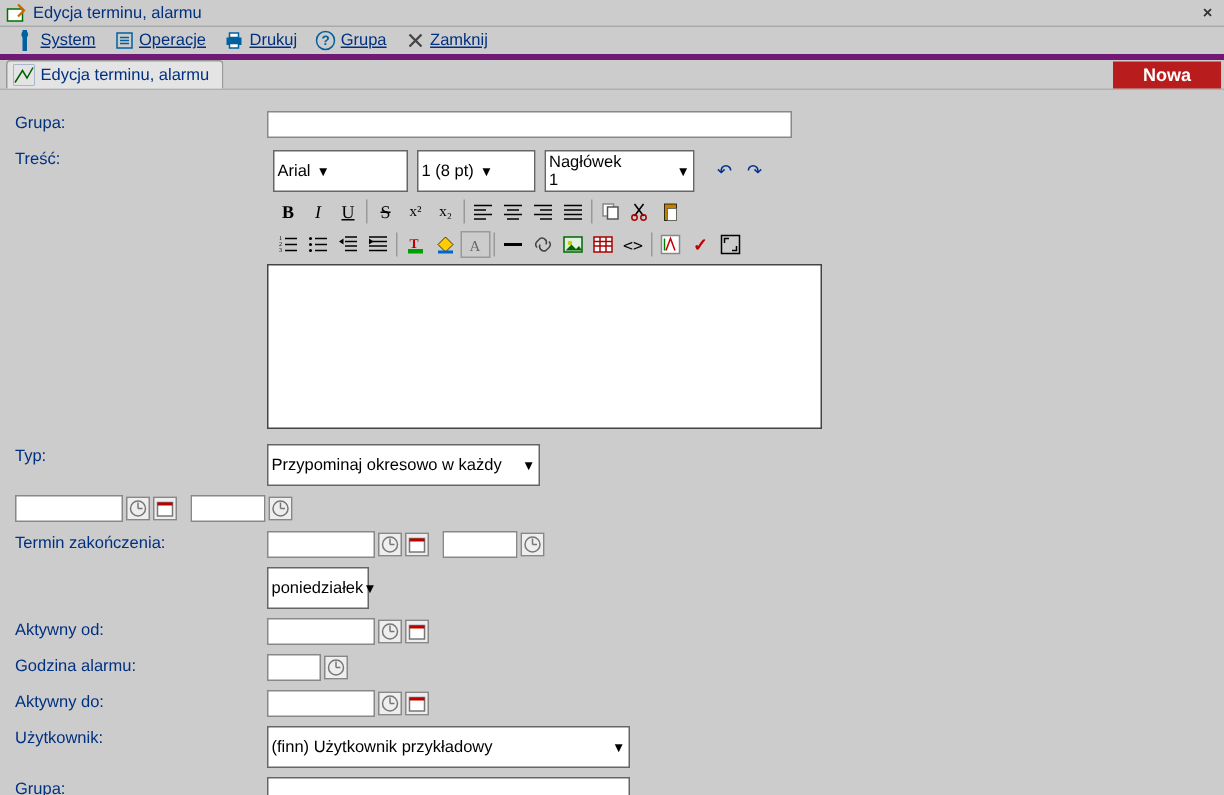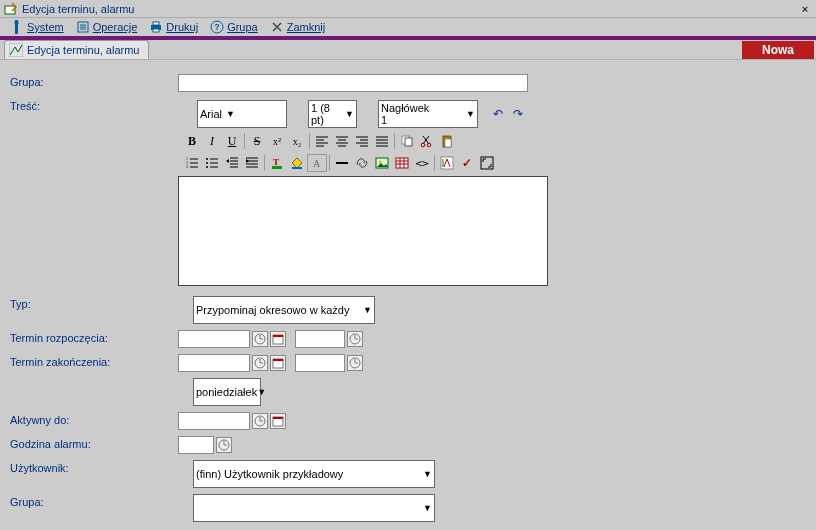--- a/index.html
+++ b/index.html
@@ -95,21 +95,20 @@
     vertical-align: top;
   }
   .ed-select {
     border:1px solid #666;
     background:#fff;
     height:18px;
     font:inherit;
     display:inline-flex;
     align-items:center;
     padding:13px 2px;
-    margin-left:15px;
   }
   .ed-select .dd { margin-left:4px; font-size:9px; color:#000;}
   .ed-btn {
     width:20px; height:18px;
     border:1px solid transparent;
     display:inline-flex;
     align-items:center;
     justify-content:center;
     font-family: "Times New Roman", serif;
     font-size:12px;
@@ -239,21 +238,21 @@
     <div class="lbl">Treść:</div>
     <div class="fld">
       <div class="editor">
         
         <div class="ed-row">
           <span class="ed-select" style="width:90px;">
             <span>Arial</span>
               <span class="dd">▼</span>
           </span>
           <span style="width:6px;"></span>
-          <span class="ed-select" style="width:49px;">
+          <span class="ed-select" style="width:79px;">
             <span>1 (8 pt)</span>
               <span class="dd">▼</span>
           </span>
           <span style="width:6px;"></span>
           <span class="ed-select" style="width:100px;gap:32px;">
             <span>Nagłówek 1</span>
               <span class="dd">▼</span>
           </span>
           <span style="width:10px;"></span>
           <span class="ed-btn" style="color:#003090;">↶</span>
@@ -436,21 +435,20 @@
     <div class="lbl">Typ:</div>
     <div class="fld">
       <span class="ed-select sel-type">
         <span>Przypominaj okresowo w każdy</span>
         <span class="dd" style="margin-left:auto;">▼</span>
       </span>
     </div>
   </div>
 
   <div class="row">
-    <div class="lbl">Termin rozpoczęcia:</div>
     <div class="fld">
       <span class="date-grp">
         <input type="text" class="txt" value="" style="">
         <span class="picker-btn">
           <svg width="12" height="12">
               <circle cx="6" cy="6" r="5" fill="none" stroke="#777"></circle>
               <line x1="6" y1="6" x2="6" y2="2" stroke="#777"></line>
               <line x1="6" y1="6" x2="9" y2="6" stroke="#777"></line>
             </svg>
         </span>
@@ -509,23 +507,22 @@
   <div class="row">
     <div class="lbl"></div>
     <div class="fld">
       <span class="ed-select sel-day">
         <span>poniedziałek</span>
         <span class="dd" style="margin-left:auto;">▼</span>
       </span>
     </div>
   </div>
 
-
-  <div class="row">
-    <div class="lbl">Aktywny do:</div>
+  <div class="row">
+    <div class="lbl">Aktywny od:</div>
     <div class="fld">
       <span class="date-grp">
         <input type="text" class="txt" value="" style="">
         <span class="picker-btn">
           <svg width="12" height="12">
               <circle cx="6" cy="6" r="5" fill="none" stroke="#777"></circle>
               <line x1="6" y1="6" x2="6" y2="2" stroke="#777"></line>
               <line x1="6" y1="6" x2="9" y2="6" stroke="#777"></line>
             </svg>
         </span>
@@ -542,20 +539,42 @@
   <div class="row">
     <div class="lbl">Godzina alarmu:</div>
     <div class="fld">
       <span class="date-grp time-grp">
         <input type="text" class="txt" style="width: 36px;" value="">
         <span class="picker-btn">
           <svg width="12" height="12">
               <circle cx="6" cy="6" r="5" fill="none" stroke="#777"></circle>
               <line x1="6" y1="6" x2="6" y2="2" stroke="#777"></line>
               <line x1="6" y1="6" x2="9" y2="6" stroke="#777"></line>
+            </svg>
+        </span>
+      </span>
+    </div>
+  </div>
+
+  <div class="row">
+    <div class="lbl">Aktywny do:</div>
+    <div class="fld">
+      <span class="date-grp">
+        <input type="text" class="txt" value="" style="">
+        <span class="picker-btn">
+          <svg width="12" height="12">
+              <circle cx="6" cy="6" r="5" fill="none" stroke="#777"></circle>
+              <line x1="6" y1="6" x2="6" y2="2" stroke="#777"></line>
+              <line x1="6" y1="6" x2="9" y2="6" stroke="#777"></line>
+            </svg>
+        </span>
+        <span class="picker-btn">
+          <svg width="12" height="12">
+              <rect x="1" y="2" width="10" height="9" fill="#fff" stroke="#777"></rect>
+              <rect x="1" y="2" width="10" height="2" fill="#b00"></rect>
             </svg>
         </span>
       </span>
     </div>
   </div>
 
   <div class="row">
     <div class="lbl">Użytkownik:</div>
     <div class="fld">
       <span class="ed-select sel-user">

